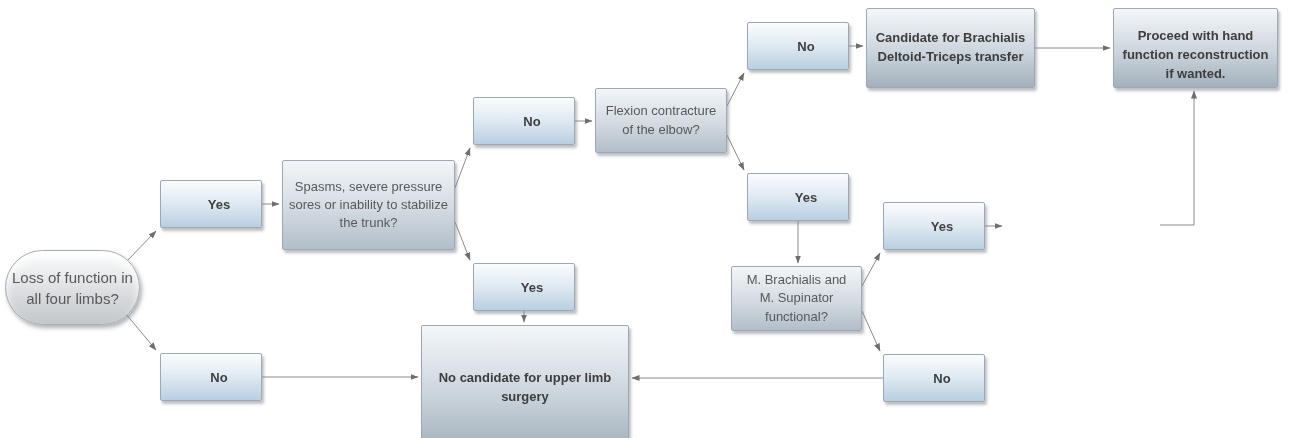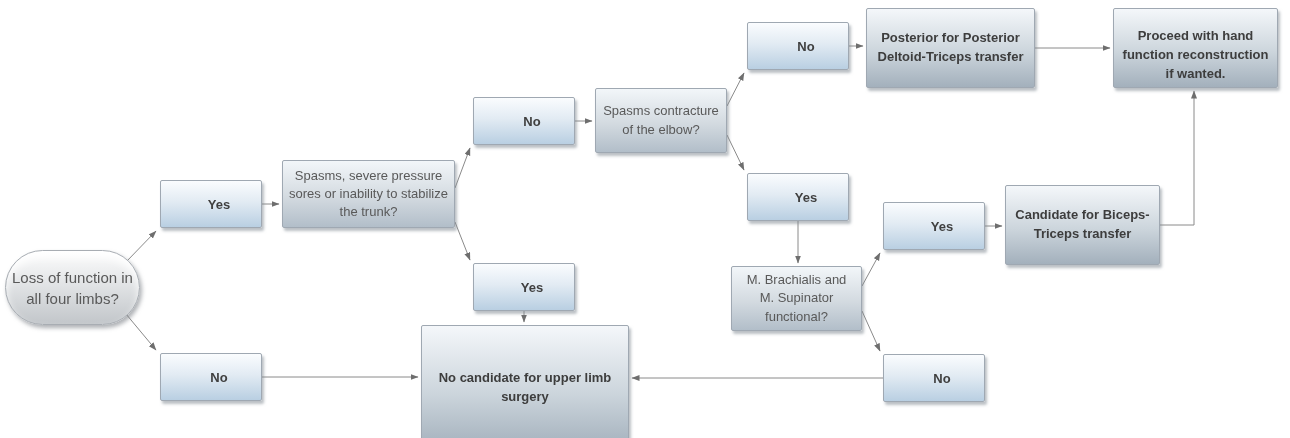--- a/index.html
+++ b/index.html
@@ -38,21 +38,21 @@
     border-radius:40px;
     background:linear-gradient(180deg,#fdfdfd 0%,#e2e4e6 45%,#c2c6ca 100%);
     box-shadow:2px 3px 4px rgba(120,125,132,0.6), inset 0 6px 8px rgba(255,255,255,0.9);
     color:#595959;font-size:15px;line-height:1.4;
     border-color:#a8adb3;
   }
   
   #n-start        {left:5px;   top:250px; width:135px; height:75px;}
   #n-yes-left     {left:160px; top:180px; width:102px; height:48px;}
   #n-no-left      {left:160px; top:353px; width:102px; height:48px;}
-  #n-spasms       {left:282px; top:160px; width:173px; height:68px;}
+  #n-spasms       {left:282px; top:160px; width:173px; height:90px;}
   #n-no-mid       {left:473px; top:97px;  width:102px; height:48px;}
   #n-yes-mid      {left:473px; top:263px; width:102px; height:48px;}
   #n-flexion      {left:595px; top:88px;  width:132px; height:65px;}
   #n-no-candidate {left:421px; top:325px; width:208px; height:125px;}
   #n-no-topright  {left:747px; top:22px;  width:102px; height:48px;}
   #n-yes-right    {left:747px; top:173px; width:102px; height:48px;}
   #n-cand-posterior{left:866px;top:8px;   width:169px; height:80px;}
   #n-proceed      {left:1113px;top:8px;   width:165px; height:80px;align-items:flex-end;}
   #n-brachialis   {left:731px; top:266px; width:131px; height:65px;}
   #n-yes-far      {left:883px; top:202px; width:102px; height:48px;}
@@ -110,52 +110,49 @@
 
   <div class="node decision" id="n-no-mid">
     <span>No</span>
   </div>
 
   <div class="node decision" id="n-yes-mid">
     <span>Yes</span>
   </div>
 
   <div class="node question" id="n-flexion">
-    <span>Spasms contracture of the elbow?</span>
+    <span>Flexion contracture of the elbow?</span>
   </div>
 
   <div class="node result" id="n-no-candidate">
     <span>No candidate for upper limb surgery</span>
   </div>
 
   <div class="node decision" id="n-no-topright">
     <span>No</span>
   </div>
 
   <div class="node decision" id="n-yes-right">
     <span>Yes</span>
   </div>
 
   <div class="node result" id="n-cand-posterior">
-    <span>Posterior for Posterior Deltoid-Triceps transfer</span>
+    <span>Candidate for Brachialis Deltoid-Triceps transfer</span>
   </div>
 
   <div class="node result" id="n-proceed">
     <span>Proceed with hand function reconstruction if wanted.</span>
   </div>
 
   <div class="node question" id="n-brachialis">
     <span>M. Brachialis and M. Supinator functional?</span>
   </div>
 
   <div class="node decision" id="n-yes-far">
     <span>Yes</span>
   </div>
 
   <div class="node decision" id="n-no-botright">
     <span>No</span>
   </div>
 
-  <div class="node result" id="n-cand-biceps">
-    <span>Candidate for Biceps-Triceps transfer</span>
-  </div>
 
 </div>
 
 </body></html>

